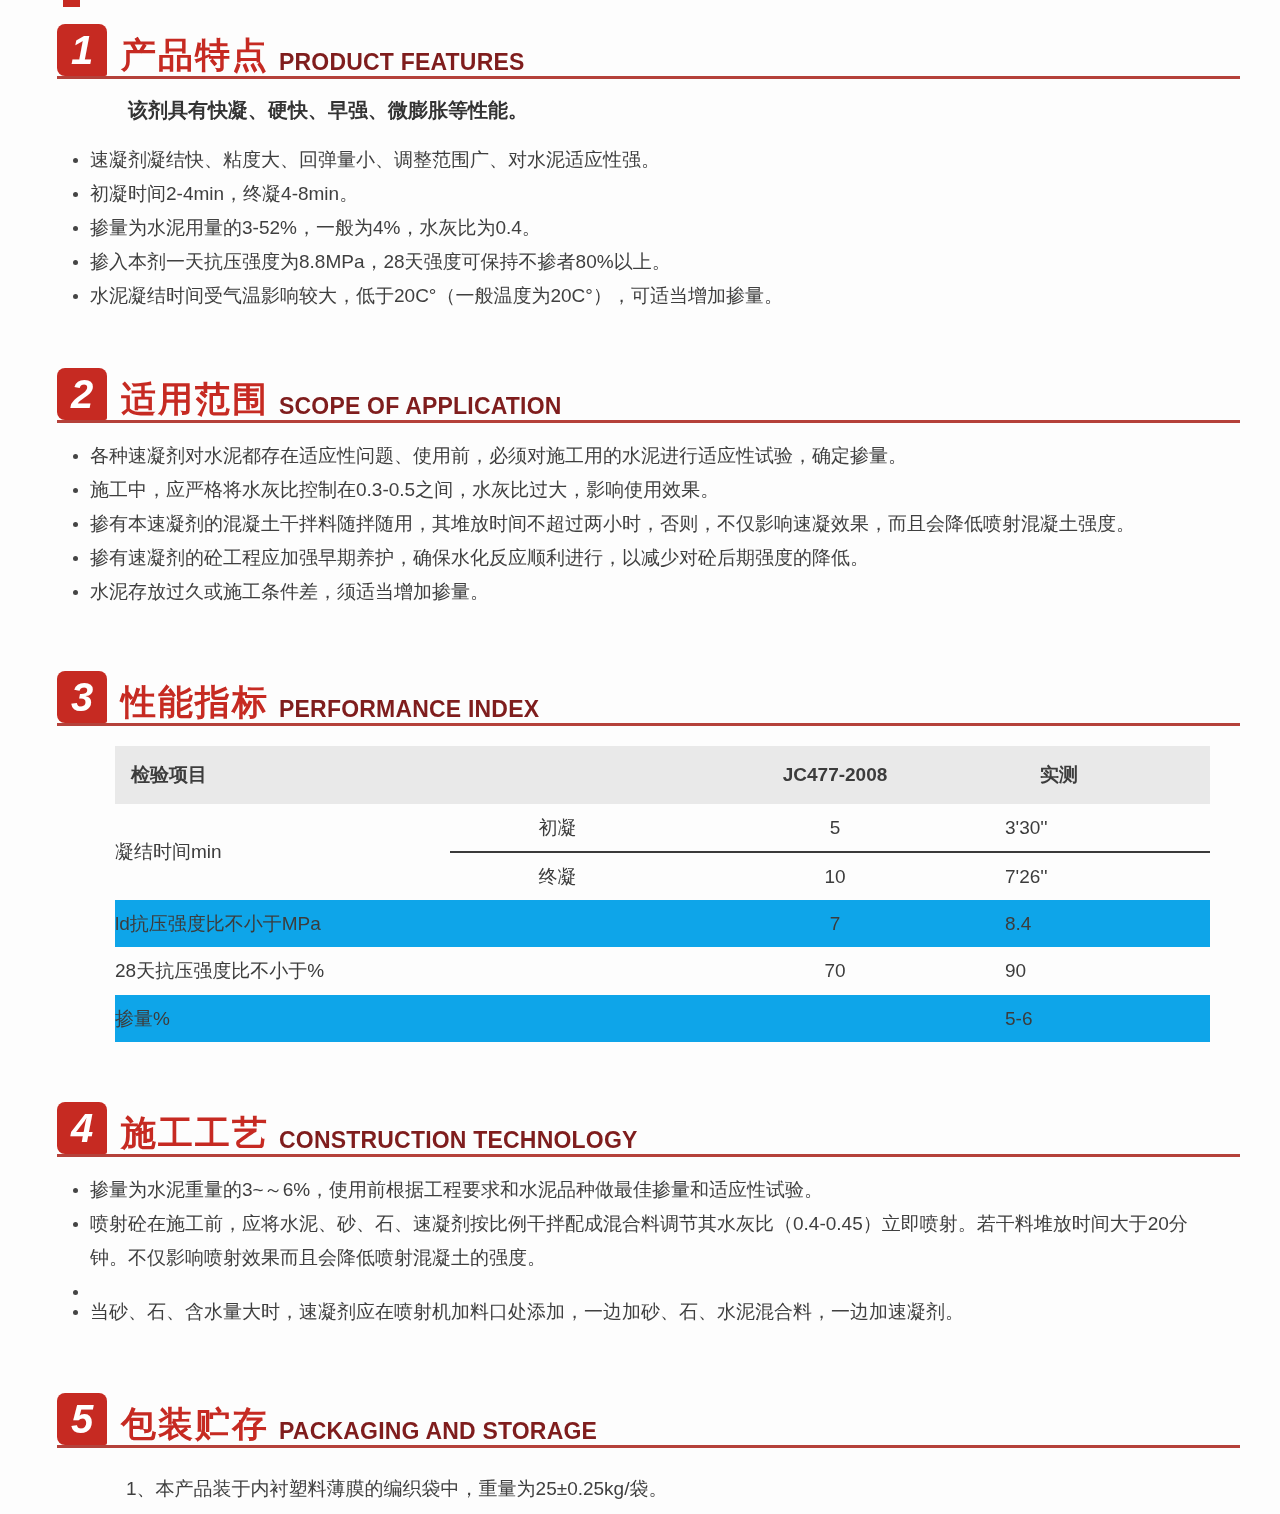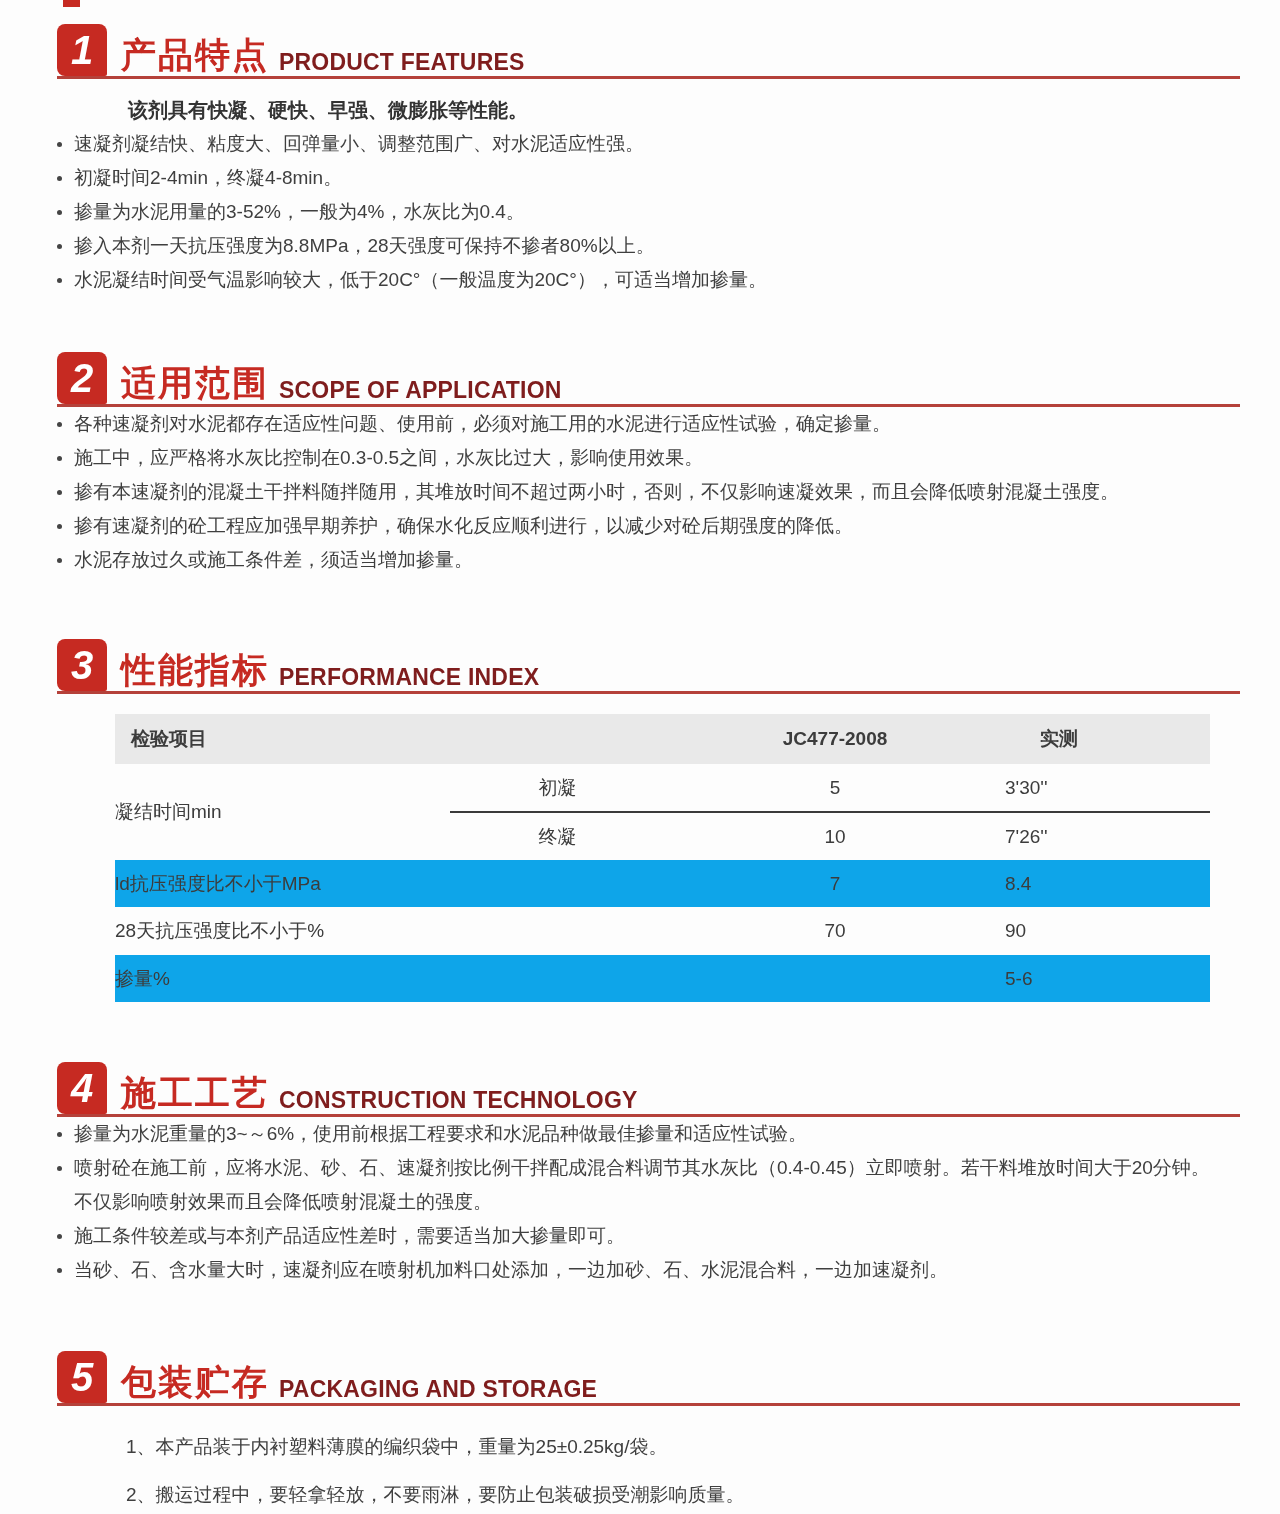--- a/index.html
+++ b/index.html
@@ -28,21 +28,21 @@
     font-size:40px; font-weight:bold; font-style:italic;
     display:flex; align-items:center; justify-content:center;
     flex-shrink:0;
   }
   .titles { display:flex; align-items:flex-end; margin-left:14px; }
   .cn-title { color:#c62a22; font-size:35px; font-weight:bold; letter-spacing:2px; line-height:1; padding-bottom:4px; }
   .en-title { color:#7f1d1d; font-size:23px; font-weight:bold; margin-left:10px; line-height:1; padding-bottom:2px; letter-spacing:0.2px; }
 
   .intro { margin:14px 70px 0 128px; font-size:20px; font-weight:bold; color:#333; line-height:34px; }
 
-  ul.bullets { list-style:none; margin:0; padding:0 70px 0 57px; }
+  ul.bullets { list-style:none; margin:16px; padding:0 70px 0 57px; }
   ul.bullets li { display:flex; font-size:19px; line-height:34px; color:#3f3f3f; }
   .dot { width:5px; height:5px; border-radius:50%; background:#454545; margin:15px 12px 0 0; flex-shrink:0; }
 
   .mt-s1-list { margin-top:4px; }
   .mt-s2 { margin-top:55px; }
   .mt-s2-list { margin-top:18px; }
   .mt-s3 { margin-top:62px; }
   .mt-s4 { margin-top:60px; }
   .mt-s4-list { margin-top:20px; }
   .mt-s5 { margin-top:64px; }
@@ -53,21 +53,21 @@
     width:1095px;
     border-collapse:collapse;
     font-size:19px; color:#3c3c3c;
     table-layout:fixed;
   }
   table.perf col.c1 { width:335px; }
   table.perf col.c2 { width:215px; }
   table.perf col.c3 { width:340px; }
   table.perf col.c4 { width:205px; }
   table.perf td, table.perf th { padding:0; font-weight:normal; vertical-align:middle; }
-  tr.head { background:#e9e9e9; height:50px; }
+  tr.head { background:#e9e9e9; height:58px; }
   tr.head .th-item { text-align:left; padding-left:16px; font-weight:600; }
   tr.head .th-std { text-align:center; font-weight:600; }
   tr.head .th-meas { text-align:left; padding-left:35px; font-weight:600; }
   tr.r-white { background:#fdfdfd; height:48px; }
   tr.r-gray  { background:#0ea5e9; height:47px; }
   td.item-cell { text-align:left; padding-left:16px; }
   td.sub-cell { text-align:center; }
   td.std-cell { text-align:center; }
   td.meas-cell { text-align:left; padding-left:35px; }
   tr.divided td.sub-cell, tr.divided td.std-cell, tr.divided td.meas-cell { border-bottom:2px solid #3a3a3a; }
@@ -217,21 +217,20 @@
       <li>
           <span class="dot"></span>
           <span>掺量为水泥重量的3~～6%，使用前根据工程要求和水泥品种做最佳掺量和适应性试验。</span>
         </li>
       <li>
           <span class="dot"></span>
           <span>喷射砼在施工前，应将水泥、砂、石、速凝剂按比例干拌配成混合料调节其水灰比（0.4-0.45）立即喷射。若干料堆放时间大于20分钟。不仅影响喷射效果而且会降低喷射混凝土的强度。</span>
         </li>
       <li>
           <span class="dot"></span>
-          <span>施工条件较差或与本剂产品适应性差时，需要适当加大掺量即可。</span>
         </li>
       <li>
           <span class="dot"></span>
           <span>当砂、石、含水量大时，速凝剂应在喷射机加料口处添加，一边加砂、石、水泥混合料，一边加速凝剂。</span>
         </li>
     </ul>
   </div>
 
   <div class="section mt-s5">
     <div class="sec-header">

